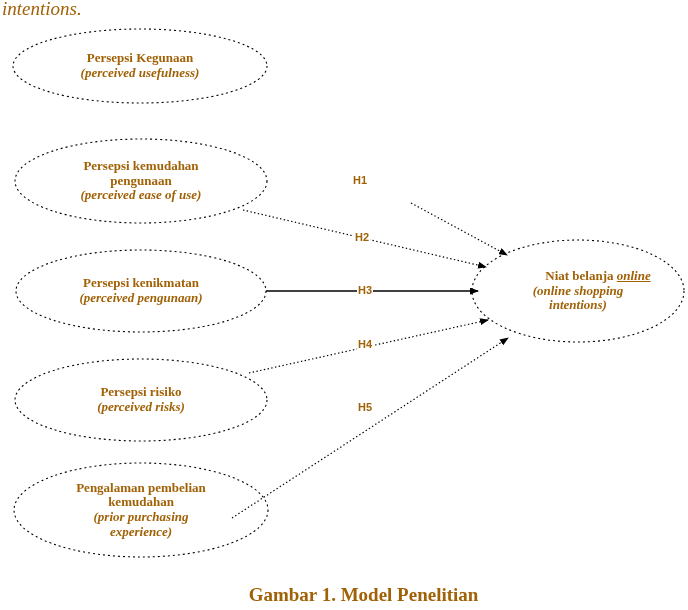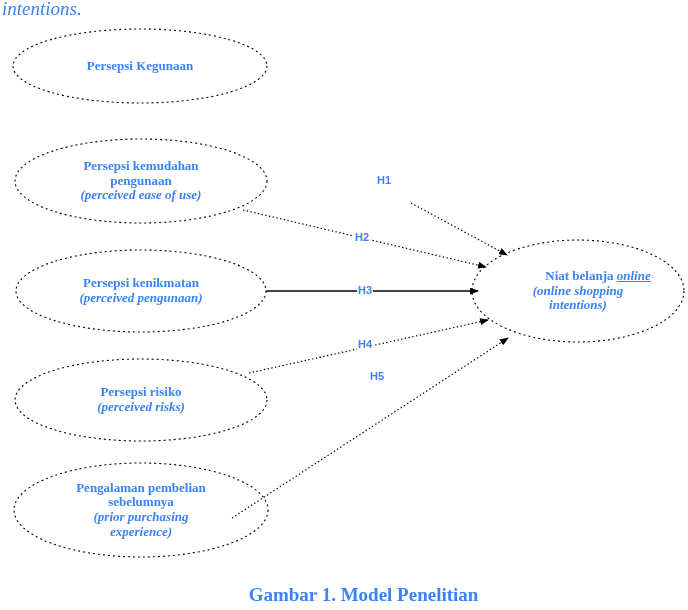--- a/index.html
+++ b/index.html
@@ -7,21 +7,21 @@
     padding: 0;
     background: #ffffff;
   }
   #page {
     position: relative;
     width: 688px;
     height: 610px;
     background: #ffffff;
     overflow: hidden;
     font-family: "Liberation Serif", "DejaVu Serif", serif;
-    color: #3b82f6;
+    color: #a16207;
   }
   #diagram-svg {
     position: absolute;
     left: 0;
     top: 0;
     width: 688px;
     height: 610px;
   }
   .para-tail {
     position: absolute;
@@ -115,52 +115,53 @@
       <line x1="411" y1="203" x2="507" y2="255" stroke="#000000" stroke-width="1.2" stroke-dasharray="1.4 2.4" marker-end="url(#arrowhead)"></line>
       <line x1="243" y1="210" x2="486" y2="267" stroke="#000000" stroke-width="1.2" stroke-dasharray="1.4 2.4" marker-end="url(#arrowhead)"></line>
       <line x1="266" y1="291" x2="478" y2="291" stroke="#000000" stroke-width="1.3" marker-end="url(#arrowhead)"></line>
       <line x1="249" y1="373" x2="488" y2="320" stroke="#000000" stroke-width="1.2" stroke-dasharray="1.4 2.4" marker-end="url(#arrowhead)"></line>
       <line x1="232" y1="518" x2="508" y2="338" stroke="#000000" stroke-width="1.2" stroke-dasharray="1.4 2.4" marker-end="url(#arrowhead)"></line>
     </g>
   </svg>
 
   <div class="node" style="left:13px; top:29px; width:254px; height:74px;">
     <span class="node-line bold">Persepsi Kegunaan</span>
+    <span class="node-line italic">(perceived usefulness)</span>
   </div>
 
   <div class="node" style="left:15px; top:139px; width:252px; height:84px;">
     <span class="node-line bold">Persepsi kemudahan</span>
     <span class="node-line bold">pengunaan</span>
     <span class="node-line italic">(perceived ease of use)</span>
   </div>
 
   <div class="node" style="left:16px; top:250px; width:250px; height:82px;">
     <span class="node-line bold">Persepsi kenikmatan</span>
     <span class="node-line italic">(perceived pengunaan)</span>
   </div>
 
   <div class="node" style="left:15px; top:359px; width:252px; height:82px;">
     <span class="node-line bold">Persepsi risiko</span>
     <span class="node-line italic">(perceived risks)</span>
   </div>
 
   <div class="node" style="left:14px; top:463px; width:254px; height:94px;">
     <span class="node-line bold">Pengalaman pembelian</span>
-    <span class="node-line bold">sebelumnya</span>
+    <span class="node-line bold">kemudahan</span>
     <span class="node-line italic">(prior purchasing</span>
     <span class="node-line italic">experience)</span>
   </div>
 
   <div class="node" style="left:472px; top:240px; width:212px; height:102px;">
     <span class="node-line"><span class="mixed-bold">Niat belanja </span><span class="mixed-ital">online</span></span>
     <span class="node-line italic">(online shopping</span>
     <span class="node-line italic">intentions)</span>
   </div>
 
-  <div class="edge-label" style="left:352px; top:175px;margin-left:24px;">H1</div>
+  <div class="edge-label" style="left:352px; top:175px;">H1</div>
   <div class="edge-label" style="left:354px; top:232px;">H2</div>
   <div class="edge-label" style="left:357px; top:285px;">H3</div>
   <div class="edge-label" style="left:357px; top:339px;">H4</div>
-  <div class="edge-label" style="left:357px; top:371px;margin-left:12px;">H5</div>
+  <div class="edge-label" style="left:357px; top:402px;">H5</div>
 
   <div class="caption">Gambar 1. Model Penelitian</div>
 
 </div>
 
 </body></html>

